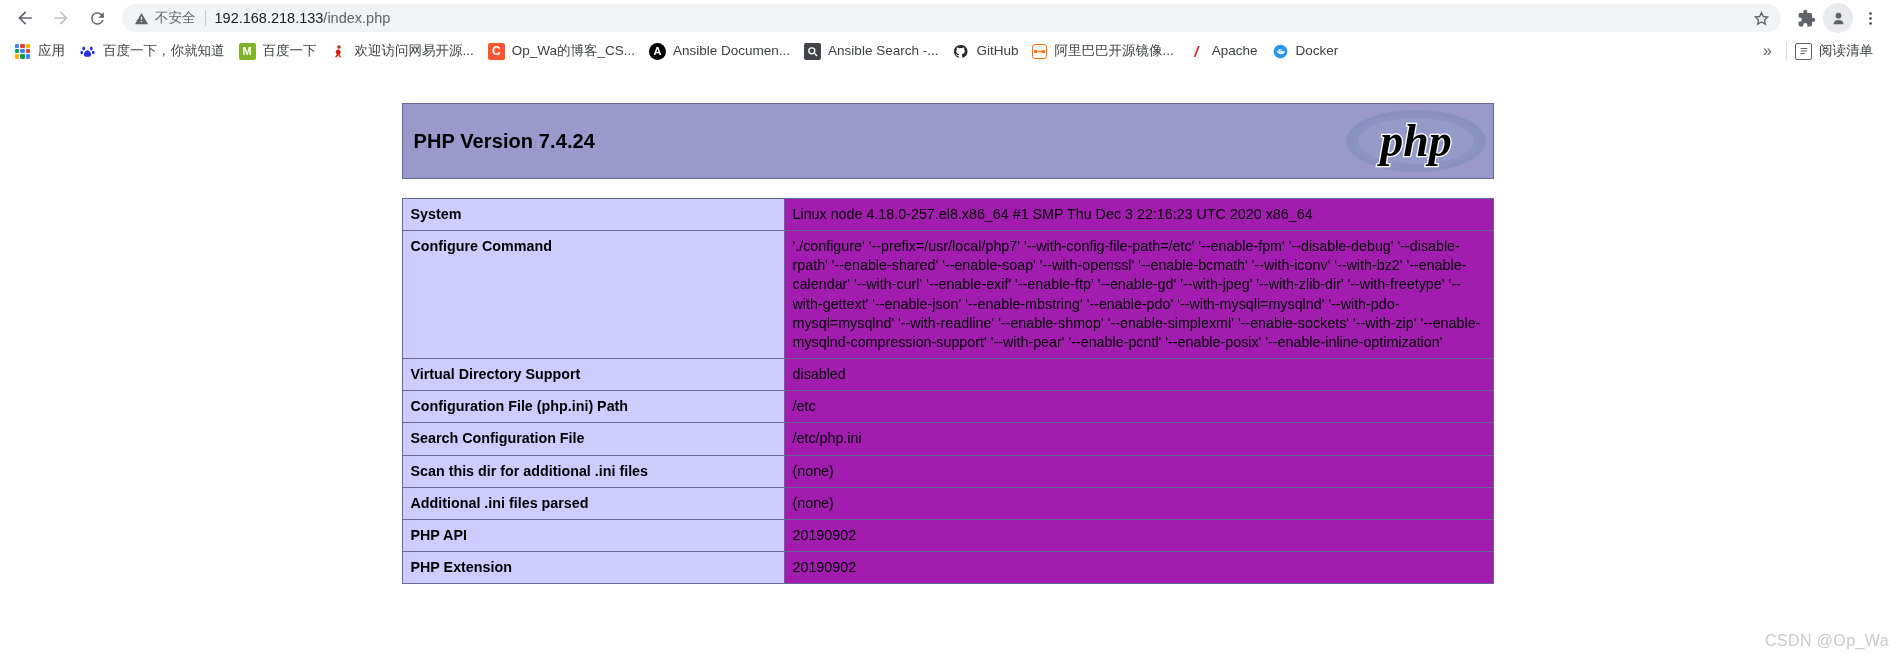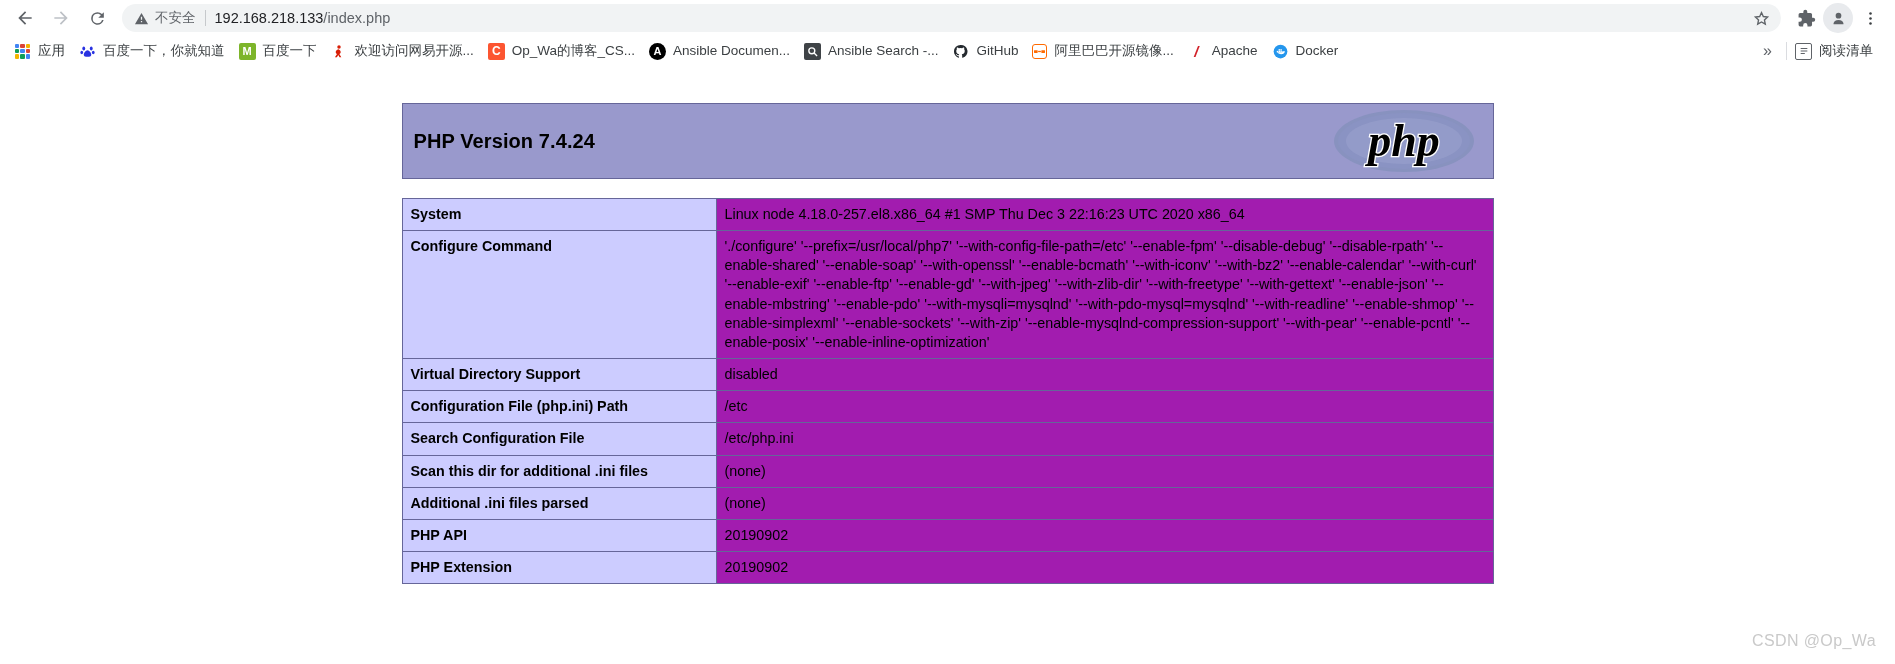--- a/index.html
+++ b/index.html
@@ -166,21 +166,21 @@
     padding-top: 37px;
   }
 
   #php-banner {
     height: 76px;
     background: #9999cc;
     border: 1px solid #666699;
     display: flex;
     align-items: center;
     justify-content: space-between;
-    padding: 0 14px 0 11px;
+    padding: 0 2px 0 11px;
   }
   #php-version-text {
     font-size: 20px;
     font-weight: bold;
     color: #000000;
     letter-spacing: 0.1px;
   }
   #php-logo {
     width: 150px; height: 91px;
     display: flex; align-items: center; 
@@ -194,35 +194,35 @@
     table-layout: fixed;
   }
   #info-table td {
     border: 1px solid #666699;
     padding: 6px 8px;
     font-size: 14.3px;
     vertical-align: top;
     line-height: 1.34;
   }
   #info-table td.k {
-    width: 314px;
+    width: 382px;
     background: #ccccff;
     font-weight: bold;
     color: #000000;
     white-space: nowrap;
   }
   #info-table td.v {
     background: #a21caf;
     color: #000000;
     word-break: break-word;
   }
 
   #watermark {
     position: absolute;
-    right: 19px;
+    right: 6px;
     bottom: 14px;
     font-size: 16px;
     color: #c9c9c9;
     letter-spacing: 0.4px;
   }
 </style>
 </head>
 <body>
 
 <div id="browser-chrome">

